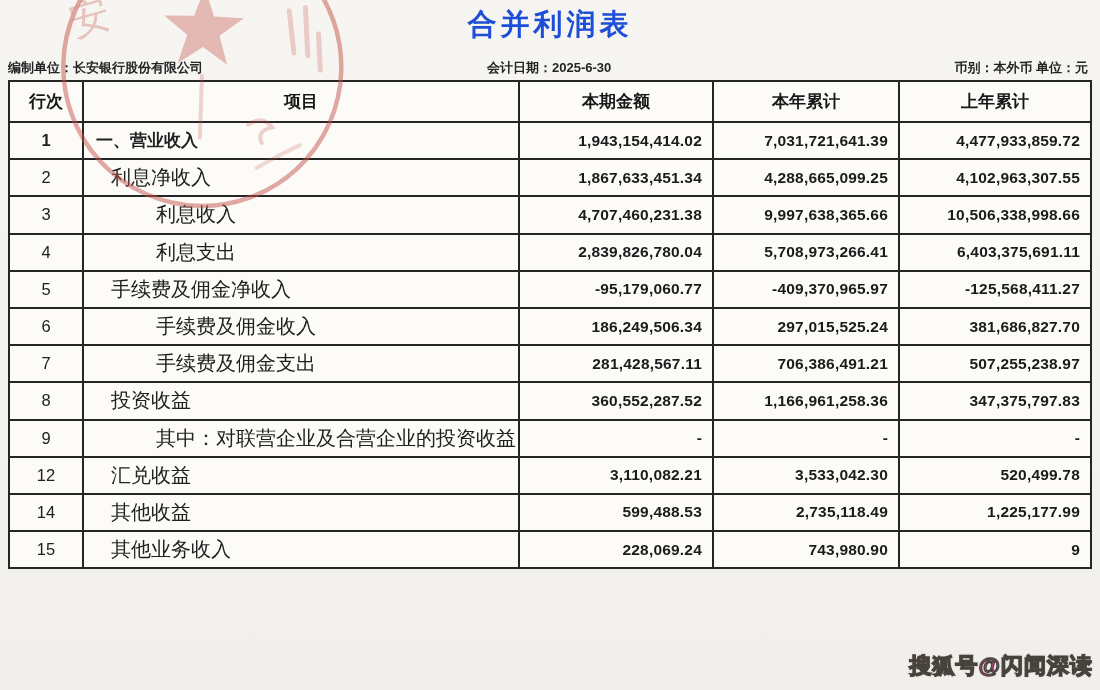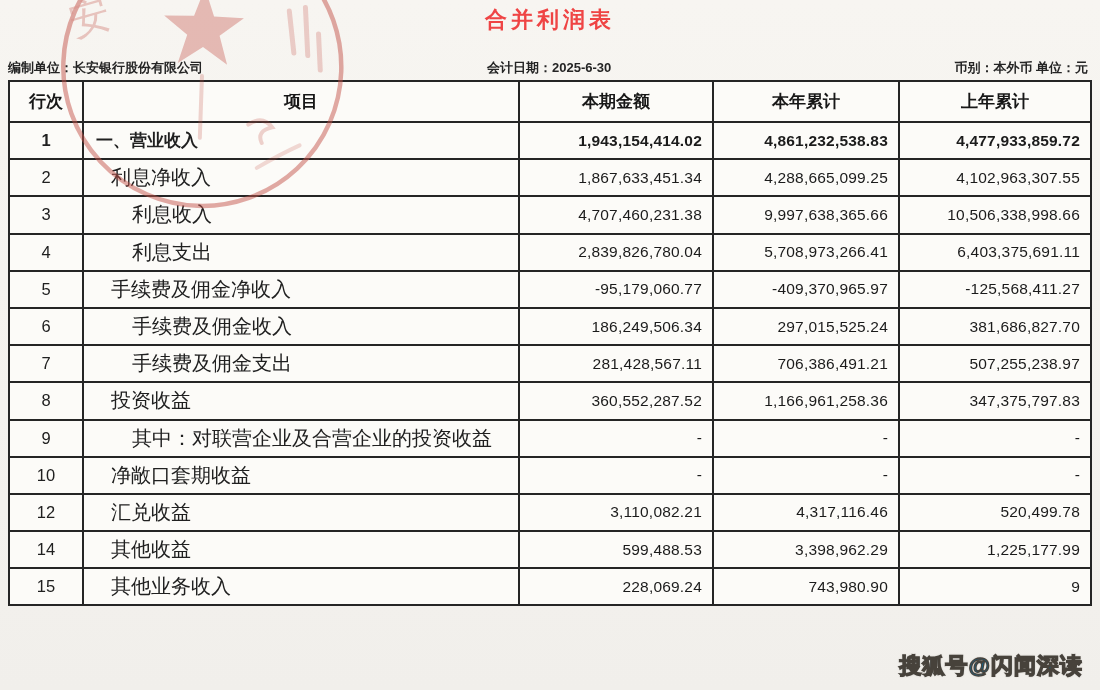--- a/index.html
+++ b/index.html
@@ -4,50 +4,50 @@
 <style>
   html,body{margin:0;padding:0;}
   body{
     width:1100px;height:690px;overflow:hidden;position:relative;
     background:linear-gradient(180deg,#f7f5f1 0%,#f4f2ee 60%,#f1efeb 100%);
     font-family:"Liberation Sans","DejaVu Sans",sans-serif;
     color:#1d1d1d;
   }
   .title{
     position:absolute;top:5px;left:0;width:100%;text-align:center;
-    font-size:22px;font-weight:700;letter-spacing:4px;color:#ef4444;
+    font-size:29px;font-weight:700;letter-spacing:4px;color:#1d4ed8;
   }
   .meta{position:absolute;top:59px;font-size:13px;font-weight:700;color:#242424;white-space:nowrap;}
   .meta-left{left:8px;}
   .meta-center{left:487px;}
   .meta-right{right:12px;}
 
   table.sheet{
     position:absolute;left:8px;top:80px;width:1082px;
     border-collapse:collapse;table-layout:fixed;
     background:#fcfbf8;
   }
   .sheet th,.sheet td{border:2.4px solid #252525;padding:0;overflow:hidden;white-space:nowrap;}
   .sheet th{height:39px;font-size:17px;font-weight:700;color:#171717;text-align:center;}
   .sheet td{height:35.2px;font-size:15.5px;}
   td.c-no{text-align:center;font-size:16.5px;color:#202020;}
   td.c-item{font-size:20px;font-weight:500;color:#202020;}
   td.c-item .item-text{display:inline-block;text-align:right;}
   .ind-0{padding-left:12px;}
   .ind-1{padding-left:27px;}
-  .ind-2{padding-left:48px;}
-  td.num{text-align:right;padding-right:10px;letter-spacing:.2px;color:#1b1b1b;}
+  .ind-2{padding-left:72px;}
+  td.num{text-align:right;padding-right:10px;letter-spacing:.2px;color:#1b1b1b;font-weight:bold;}
   tr.bold-row td{font-weight:700;}
   tr.bold-row td.c-item{font-size:17px;}
 
   .seal{position:absolute;left:25px;top:-92px;pointer-events:none;}
   .watermark{
-    position:absolute;right:17px;bottom:9px;
+    position:absolute;right:7px;bottom:9px;
     font-size:22px;font-weight:700;letter-spacing:1px;
-    color:#0369a1;
+    color:#ec4899;
     -webkit-text-stroke:1.3px #47423b;
     text-shadow:0 0 2px rgba(62,57,50,.55);
   }
 </style>
 </head>
 <body>
 
 <div class="title">合并利润表</div>
 
 <div class="meta meta-left">编制单位：长安银行股份有限公司</div>
@@ -69,21 +69,21 @@
       <th>本期金额</th>
       <th>本年累计</th>
       <th>上年累计</th>
     </tr>
   </thead>
   <tbody>
       <tr class="bold-row">
     <td class="c-no">1</td>
     <td class="c-item"><span class="item-text ind-0">一、营业收入</span></td>
     <td class="num c-cur">1,943,154,414.02</td>
-    <td class="num c-ytd">4,861,232,538.83</td>
+    <td class="num c-ytd">7,031,721,641.39</td>
     <td class="num c-prior">4,477,933,859.72</td>
   </tr>
       <tr>
     <td class="c-no">2</td>
     <td class="c-item"><span class="item-text ind-1">利息净收入</span></td>
     <td class="num c-cur">1,867,633,451.34</td>
     <td class="num c-ytd">4,288,665,099.25</td>
     <td class="num c-prior">4,102,963,307.55</td>
   </tr>
       <tr>
@@ -129,38 +129,31 @@
     <td class="num c-prior">347,375,797.83</td>
   </tr>
       <tr>
     <td class="c-no">9</td>
     <td class="c-item"><span class="item-text ind-2">其中：对联营企业及合营企业的投资收益</span></td>
     <td class="num c-cur">-</td>
     <td class="num c-ytd">-</td>
     <td class="num c-prior">-</td>
   </tr>
       <tr>
-    <td class="c-no">10</td>
-    <td class="c-item"><span class="item-text ind-1">净敞口套期收益</span></td>
-    <td class="num c-cur">-</td>
-    <td class="num c-ytd">-</td>
-    <td class="num c-prior">-</td>
-  </tr>
-      <tr>
     <td class="c-no">12</td>
     <td class="c-item"><span class="item-text ind-1">汇兑收益</span></td>
     <td class="num c-cur">3,110,082.21</td>
-    <td class="num c-ytd">4,317,116.46</td>
+    <td class="num c-ytd">3,533,042.30</td>
     <td class="num c-prior">520,499.78</td>
   </tr>
       <tr>
     <td class="c-no">14</td>
     <td class="c-item"><span class="item-text ind-1">其他收益</span></td>
     <td class="num c-cur">599,488.53</td>
-    <td class="num c-ytd">3,398,962.29</td>
+    <td class="num c-ytd">2,735,118.49</td>
     <td class="num c-prior">1,225,177.99</td>
   </tr>
       <tr>
     <td class="c-no">15</td>
     <td class="c-item"><span class="item-text ind-1">其他业务收入</span></td>
     <td class="num c-cur">228,069.24</td>
     <td class="num c-ytd">743,980.90</td>
     <td class="num c-prior">9</td>
   </tr>
     </tbody>

